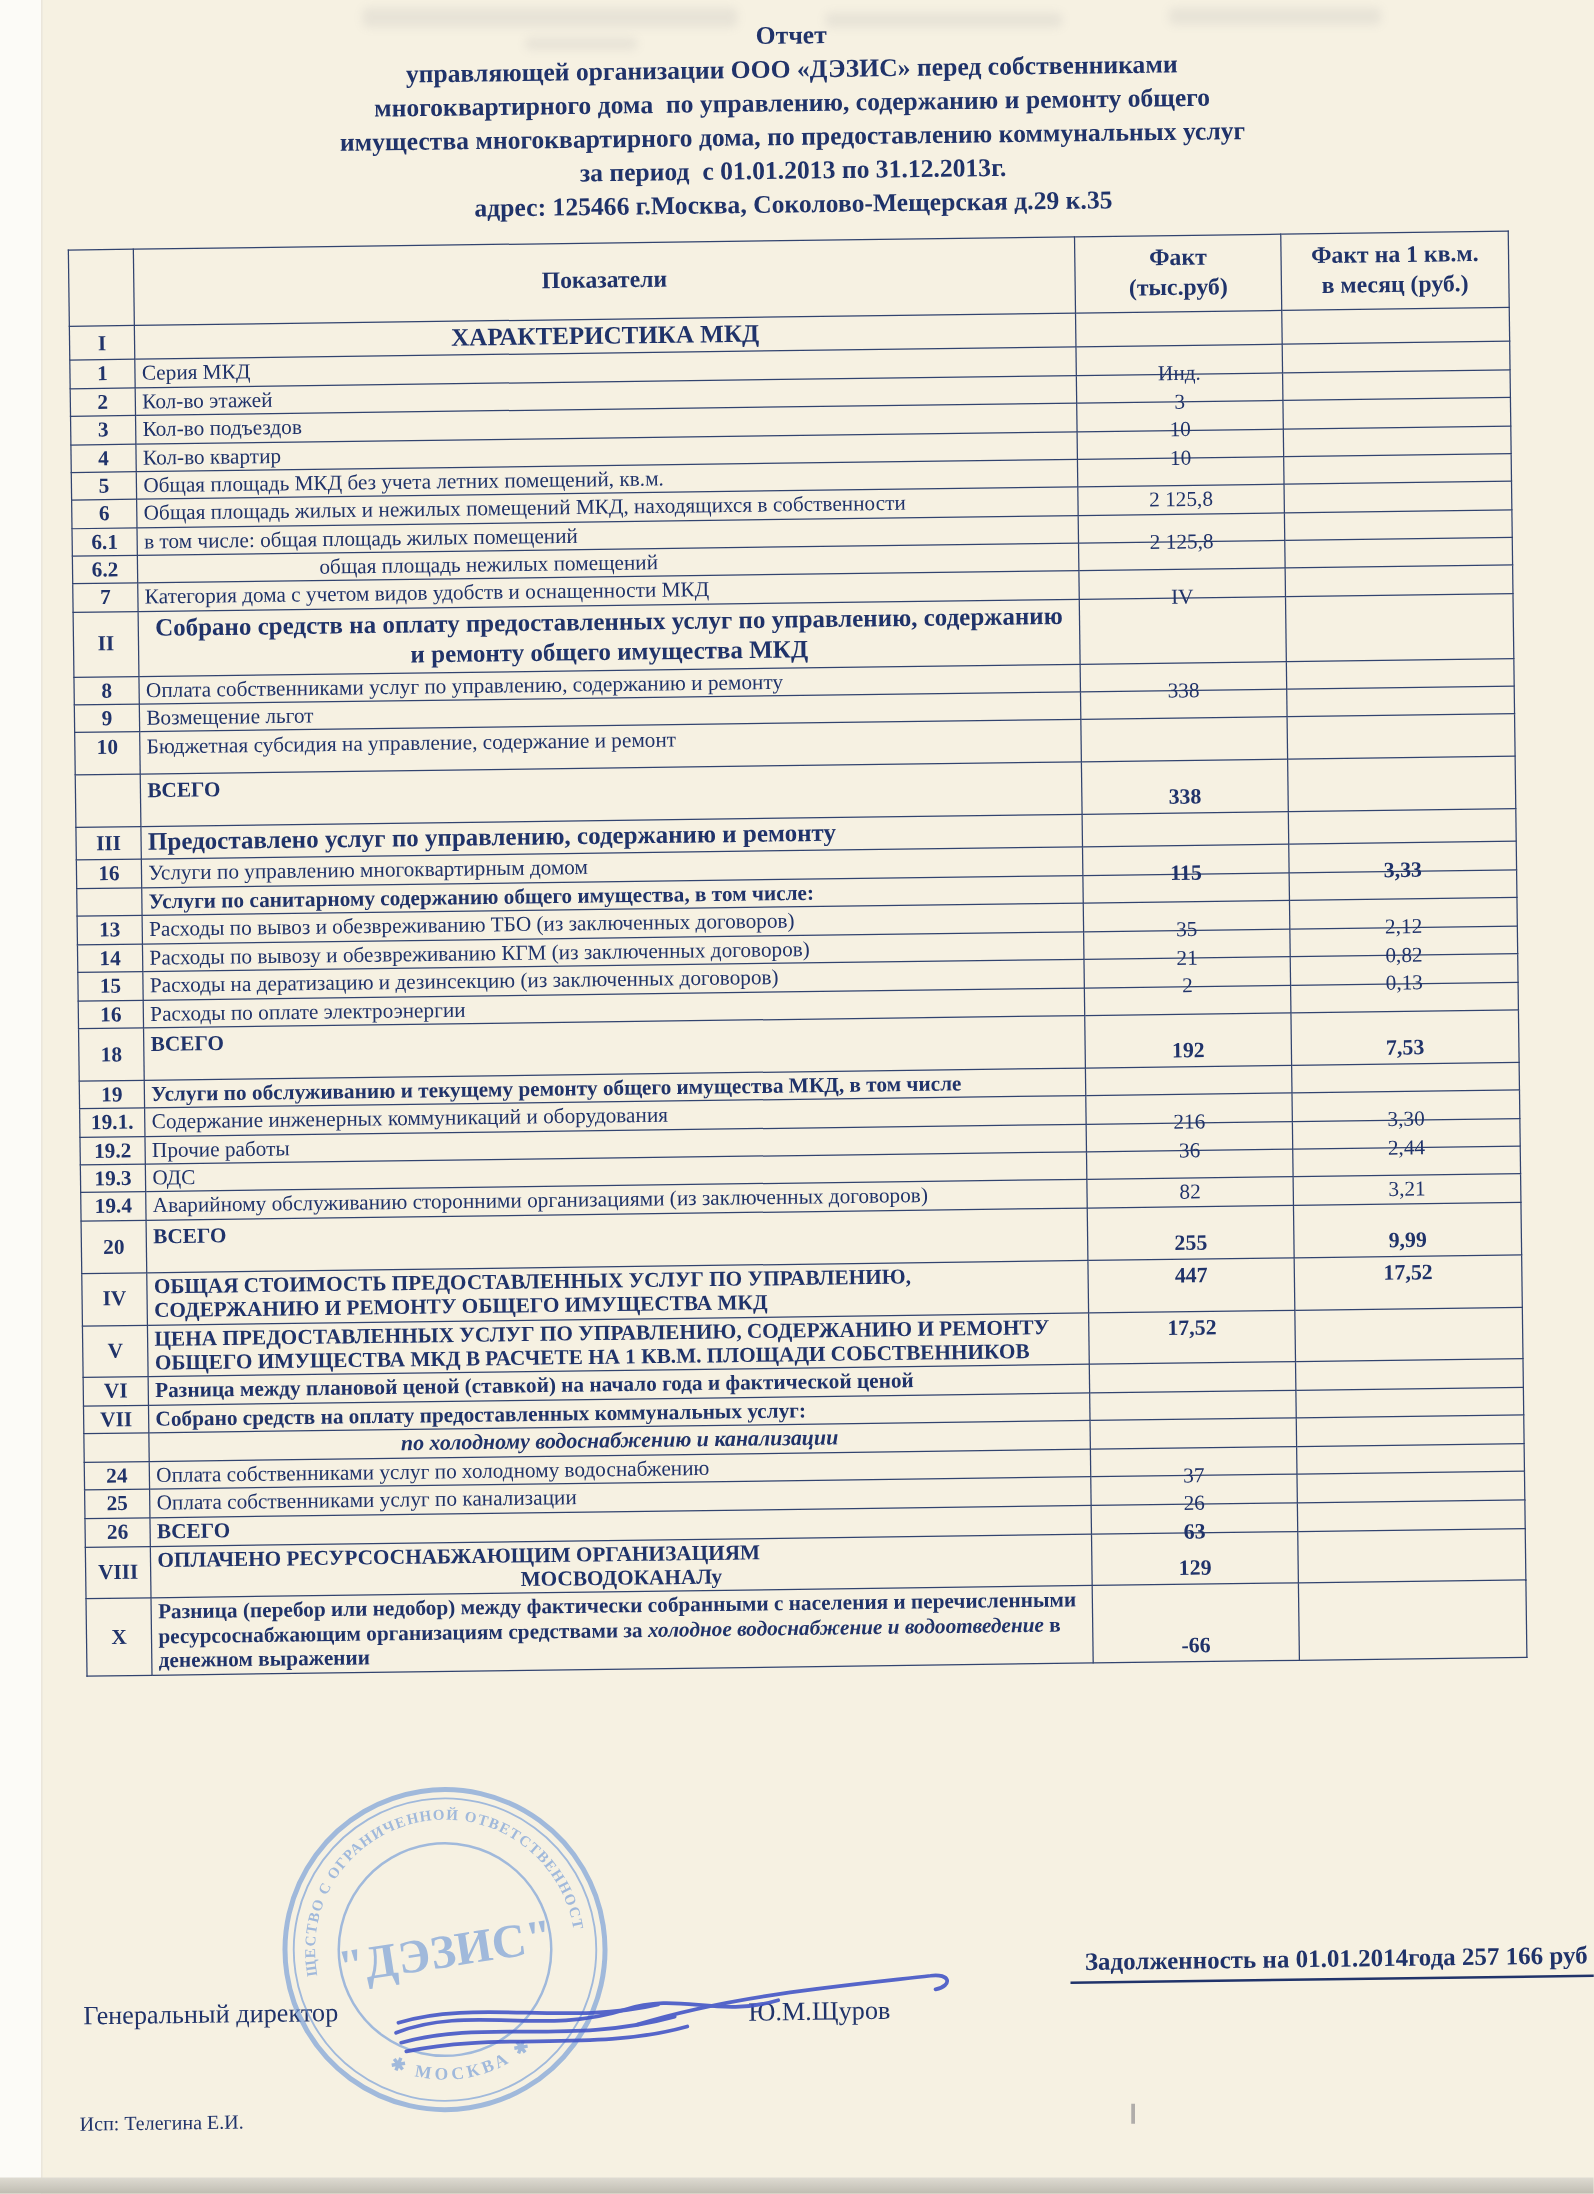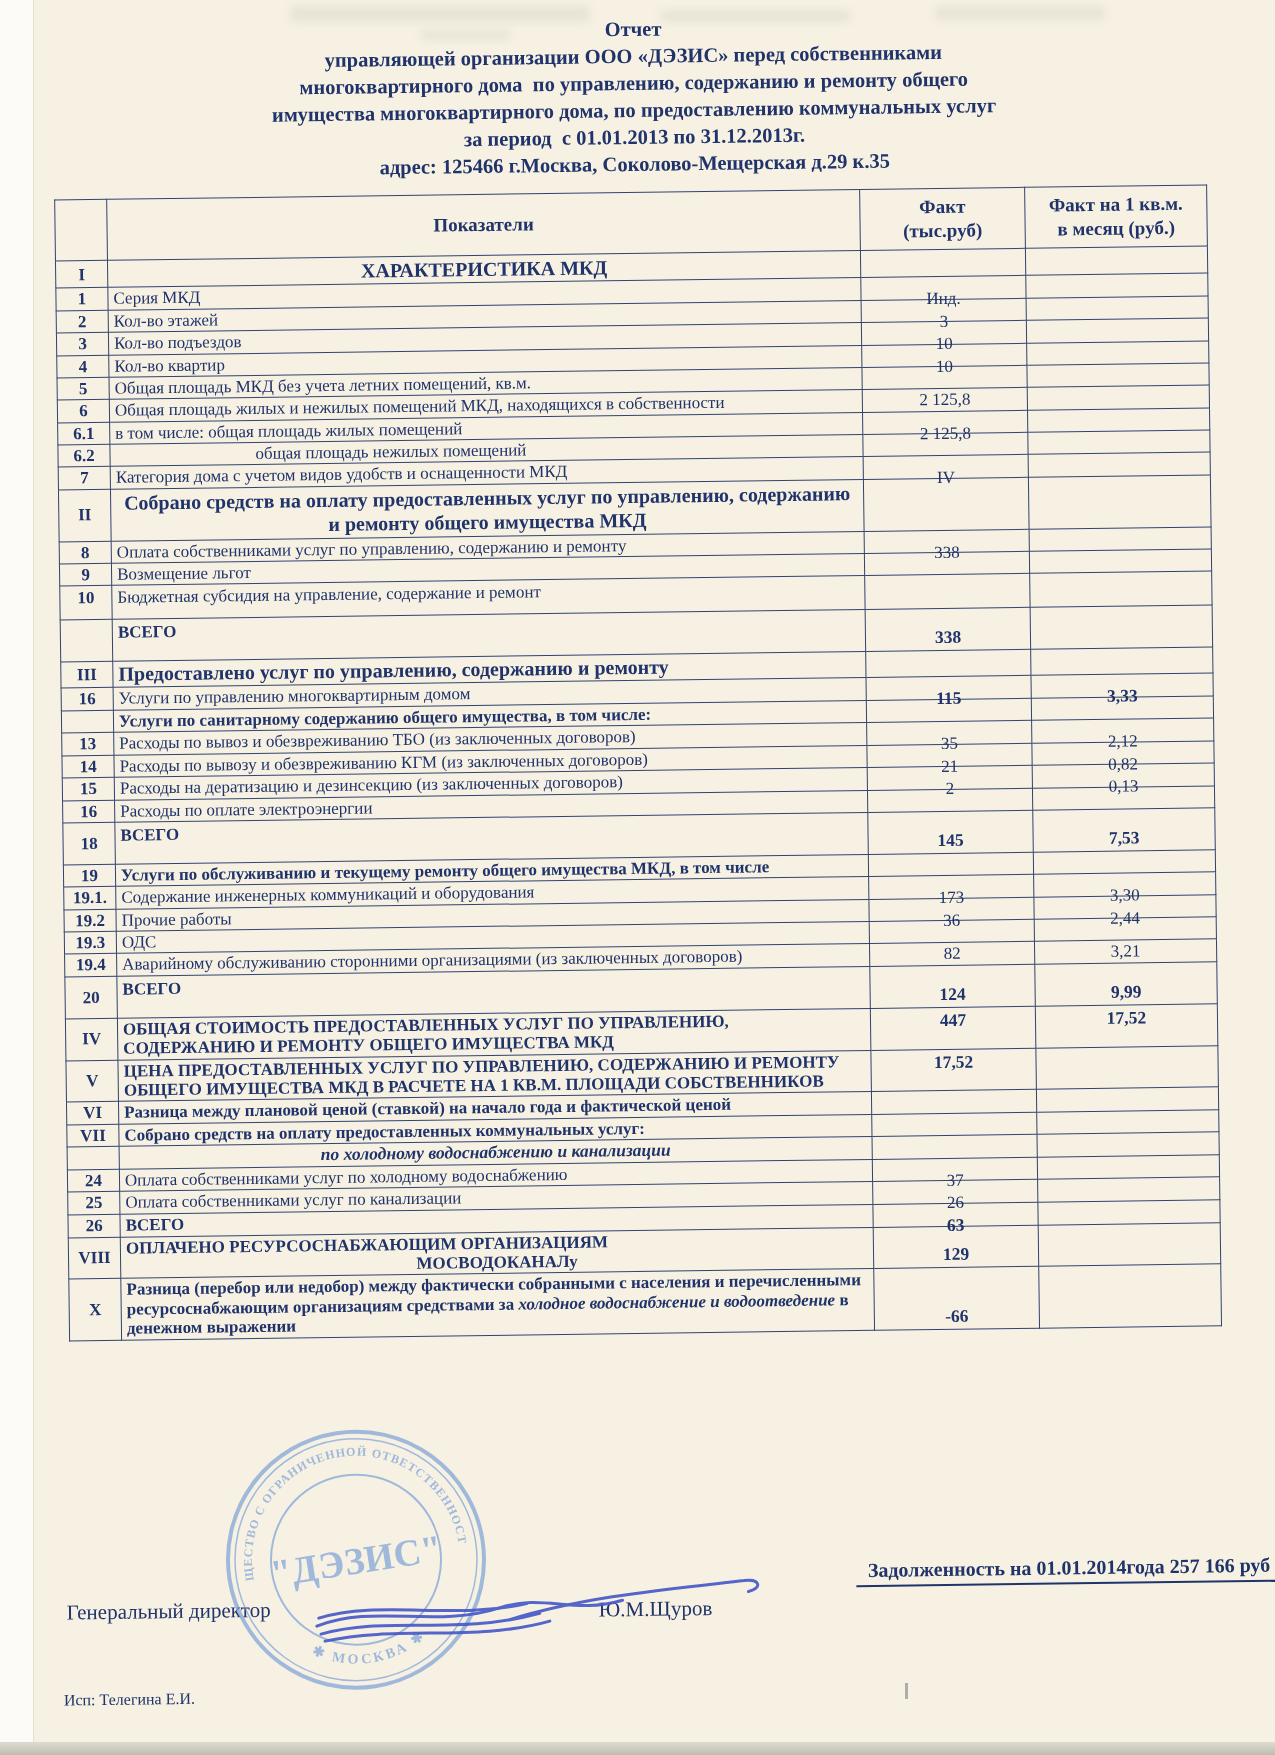--- a/index.html
+++ b/index.html
@@ -229,33 +229,33 @@
         </tr>
         <tr class="rt-plain">
           <td class="c-num">16</td>
           <td class="c-label"><span class="lbl">Расходы по оплате электроэнергии</span></td>
           <td class="c-fact"></td>
           <td class="c-per"></td>
         </tr>
         <tr class="rt-total">
           <td class="c-num">18</td>
           <td class="c-label"><span class="lbl">ВСЕГО</span></td>
-          <td class="c-fact"><span class="val vbold">145</span></td>
+          <td class="c-fact"><span class="val vbold">192</span></td>
           <td class="c-per"><span class="val vbold">7,53</span></td>
         </tr>
         <tr class="rt-bold">
           <td class="c-num">19</td>
           <td class="c-label"><span class="lbl">Услуги по обслуживанию и текущему ремонту общего имущества МКД, в том числе</span></td>
           <td class="c-fact"></td>
           <td class="c-per"></td>
         </tr>
         <tr class="rt-plain">
           <td class="c-num">19.1.</td>
           <td class="c-label"><span class="lbl">Содержание инженерных коммуникаций и оборудования</span></td>
-          <td class="c-fact"><span class="val vshift">173</span></td>
+          <td class="c-fact"><span class="val vshift">216</span></td>
           <td class="c-per"><span class="val vshift">3,30</span></td>
         </tr>
         <tr class="rt-plain">
           <td class="c-num">19.2</td>
           <td class="c-label"><span class="lbl">Прочие работы</span></td>
           <td class="c-fact"><span class="val vshift">36</span></td>
           <td class="c-per"><span class="val vshift">2,44</span></td>
         </tr>
         <tr class="rt-plain">
           <td class="c-num">19.3</td>
@@ -265,21 +265,21 @@
         </tr>
         <tr class="rt-plain">
           <td class="c-num">19.4</td>
           <td class="c-label"><span class="lbl">Аварийному обслуживанию сторонними организациями (из заключенных договоров)</span></td>
           <td class="c-fact"><span class="val">82</span></td>
           <td class="c-per"><span class="val">3,21</span></td>
         </tr>
         <tr class="rt-total">
           <td class="c-num">20</td>
           <td class="c-label"><span class="lbl">ВСЕГО</span></td>
-          <td class="c-fact"><span class="val vbold">124</span></td>
+          <td class="c-fact"><span class="val vbold">255</span></td>
           <td class="c-per"><span class="val vbold">9,99</span></td>
         </tr>
         <tr class="rt-bold">
           <td class="c-num">IV</td>
           <td class="c-label"><span class="lbl">ОБЩАЯ СТОИМОСТЬ ПРЕДОСТАВЛЕННЫХ УСЛУГ ПО УПРАВЛЕНИЮ, СОДЕРЖАНИЮ И РЕМОНТУ ОБЩЕГО ИМУЩЕСТВА МКД</span></td>
           <td class="c-fact va-top"><span class="val vbold">447</span></td>
           <td class="c-per va-top"><span class="val vbold">17,52</span></td>
         </tr>
         <tr class="rt-bold">
           <td class="c-num">V</td>

